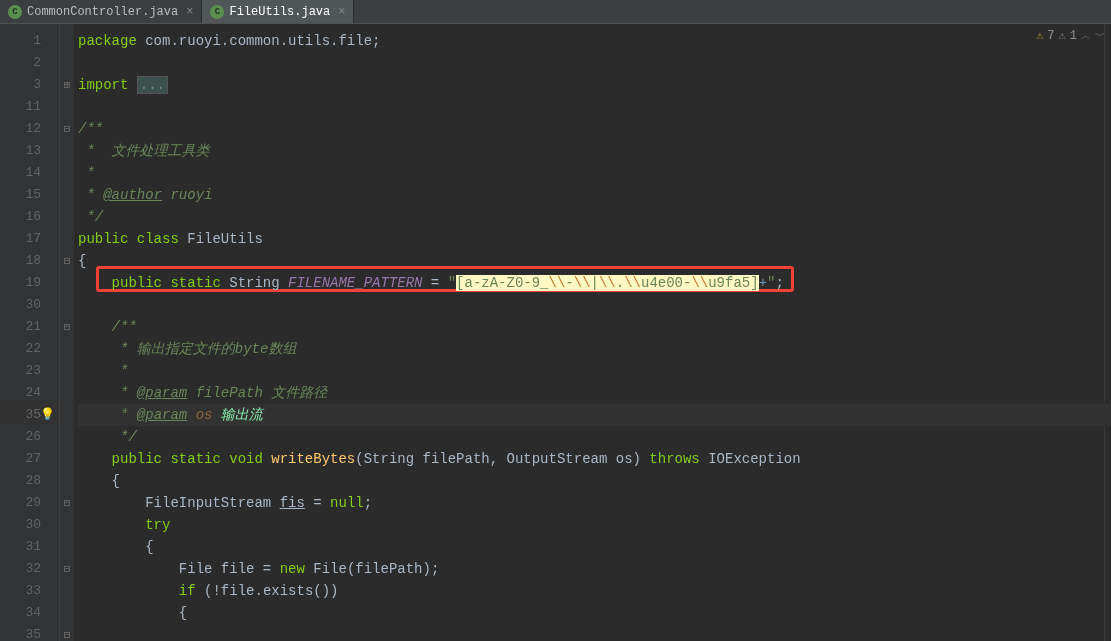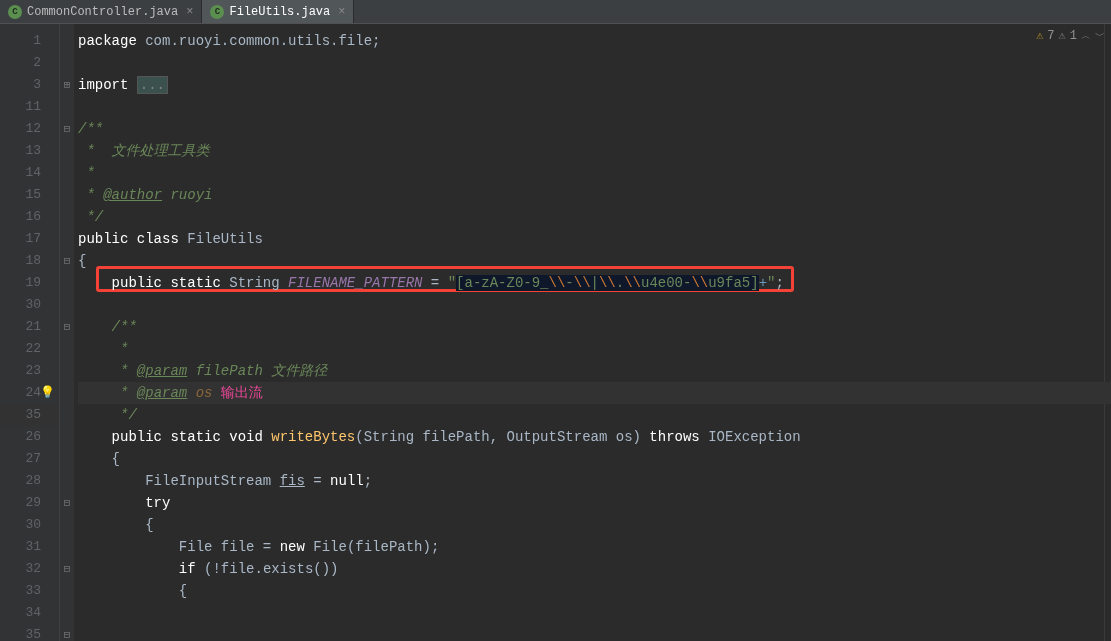--- a/index.html
+++ b/index.html
@@ -91,24 +91,24 @@
     }
     .code-line {
       height: 22px;
       line-height: 22px;
       white-space: pre;
       position: relative;
     }
     .hl-line {
       background: #323232;
     }
-    .kw { color: #ffffff; }
+    .kw { color: #84cc16; }
     .str { color: #6a8759; }
     .str-esc { color: #cc7832; }
-    .cmt { color: #ec4899; }
+    .cmt { color: #86efac; font-style: italic; }
     .doc { color: #6a8759; font-style: italic; }
     .doctag { color: #6a8759; font-style: italic; text-decoration: underline; }
     .ident-field { color: #9876aa; font-style: italic; }
     .fn { color: #ffc66d; }
     .folded {
       background: #3b514d;
       color: #808080;
       border: 1px solid #555;
       padding: 0 2px;
       font-style: normal;
@@ -138,21 +138,21 @@
     .warn-icon { color: #b89428; }
     .chev { color: #808080; font-size: 10px; }
     .right-margin {
       position: absolute;
       left: 1030px;
       top: 0;
       bottom: 0;
       width: 1px;
       background: #3a3a3a;
     }
-    .regex-hl { background: #0f172a; }
+    .regex-hl { background: #fef9c3; }
     .underline { text-decoration: underline; }
   </style>
 </head>
 <body>
 
 <div class="tabs">
   <div class="tab">
     <span class="tab-icon c">C</span>
     <span>CommonController.java</span>
     <span class="tab-close">×</span>
@@ -246,20 +246,21 @@
     <div class="code-line"><span class="doc">/**</span></div>
     <div class="code-line"><span class="doc"> *  文件处理工具类</span></div>
     <div class="code-line"><span class="doc"> *</span></div>
     <div class="code-line"><span class="doc"> * </span><span class="doctag">@author</span><span class="doc"> ruoyi</span></div>
     <div class="code-line"><span class="doc"> */</span></div>
     <div class="code-line"><span class="kw">public </span><span class="kw">class </span><span>FileUtils</span></div>
     <div class="code-line"><span>{</span></div>
     <div class="code-line">    <span class="kw">public </span><span class="kw">static </span><span>String </span><span class="ident-field">FILENAME_PATTERN</span><span> = </span><span class="str">"</span><span class="str regex-hl">[a-zA-Z0-9_</span><span class="str-esc regex-hl">\\</span><span class="str regex-hl">-</span><span class="str-esc regex-hl">\\</span><span class="str regex-hl">|</span><span class="str-esc regex-hl">\\</span><span class="str regex-hl">.</span><span class="str-esc regex-hl">\\</span><span class="str regex-hl">u4e00-</span><span class="str-esc regex-hl">\\</span><span class="str regex-hl">u9fa5]</span><span class="str" style="color:#6897bb">+</span><span class="str">"</span><span>;</span></div>
     <div class="code-line"></div>
     <div class="code-line">    <span class="doc">/**</span></div>
+    <div class="code-line">    <span class="doc"> * 输出指定文件的byte数组</span></div>
     <div class="code-line">    <span class="doc"> *</span></div>
     <div class="code-line">    <span class="doc"> * </span><span class="doctag">@param</span><span class="doc"> filePath 文件路径</span></div>
     <div class="code-line hl-line" style="position:relative"><span class="bulb">💡</span>    <span class="doc"> * </span><span class="doctag">@param</span><span class="doc" style="color:#8a653b"> os</span><span class="cmt"> 输出流</span></div>
     <div class="code-line">    <span class="doc"> */</span></div>
     <div class="code-line">    <span class="kw">public </span><span class="kw">static </span><span class="kw">void </span><span class="fn">writeBytes</span><span>(</span><span>String </span><span>filePath</span><span>, </span><span>OutputStream </span><span>os</span><span>)</span><span class="kw"> throws </span><span>IOException</span></div>
     <div class="code-line">    <span>{</span></div>
     <div class="code-line">        <span>FileInputStream </span><span class="underline">fis</span> = <span class="kw">null</span><span>;</span></div>
     <div class="code-line">        <span class="kw">try</span></div>
     <div class="code-line">        <span>{</span></div>
     <div class="code-line">            <span>File </span><span>file </span>= <span class="kw">new </span><span>File</span><span>(</span><span>filePath</span><span>)</span><span>;</span></div>

